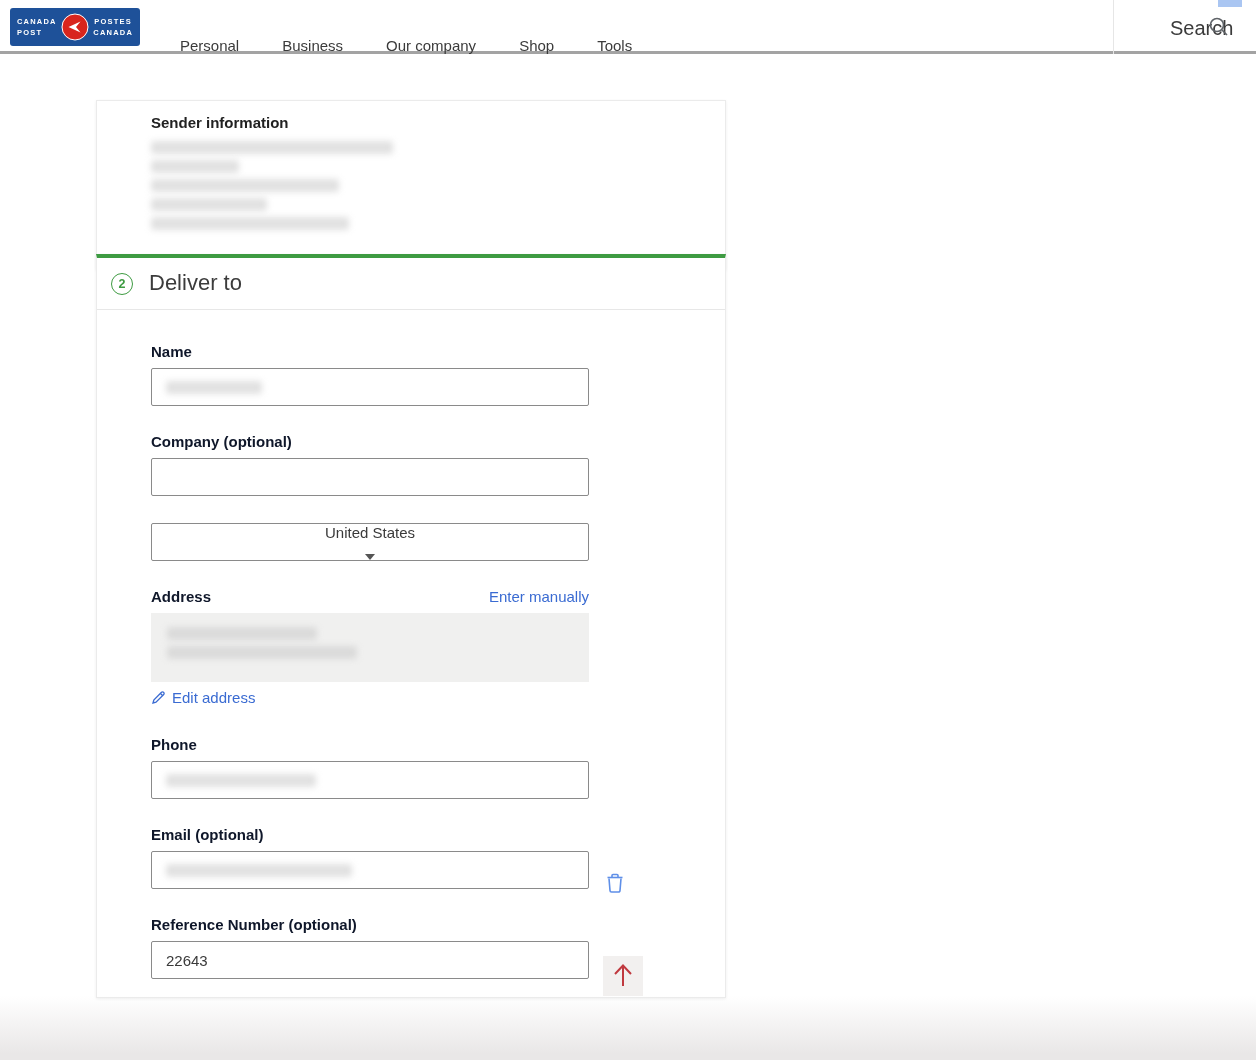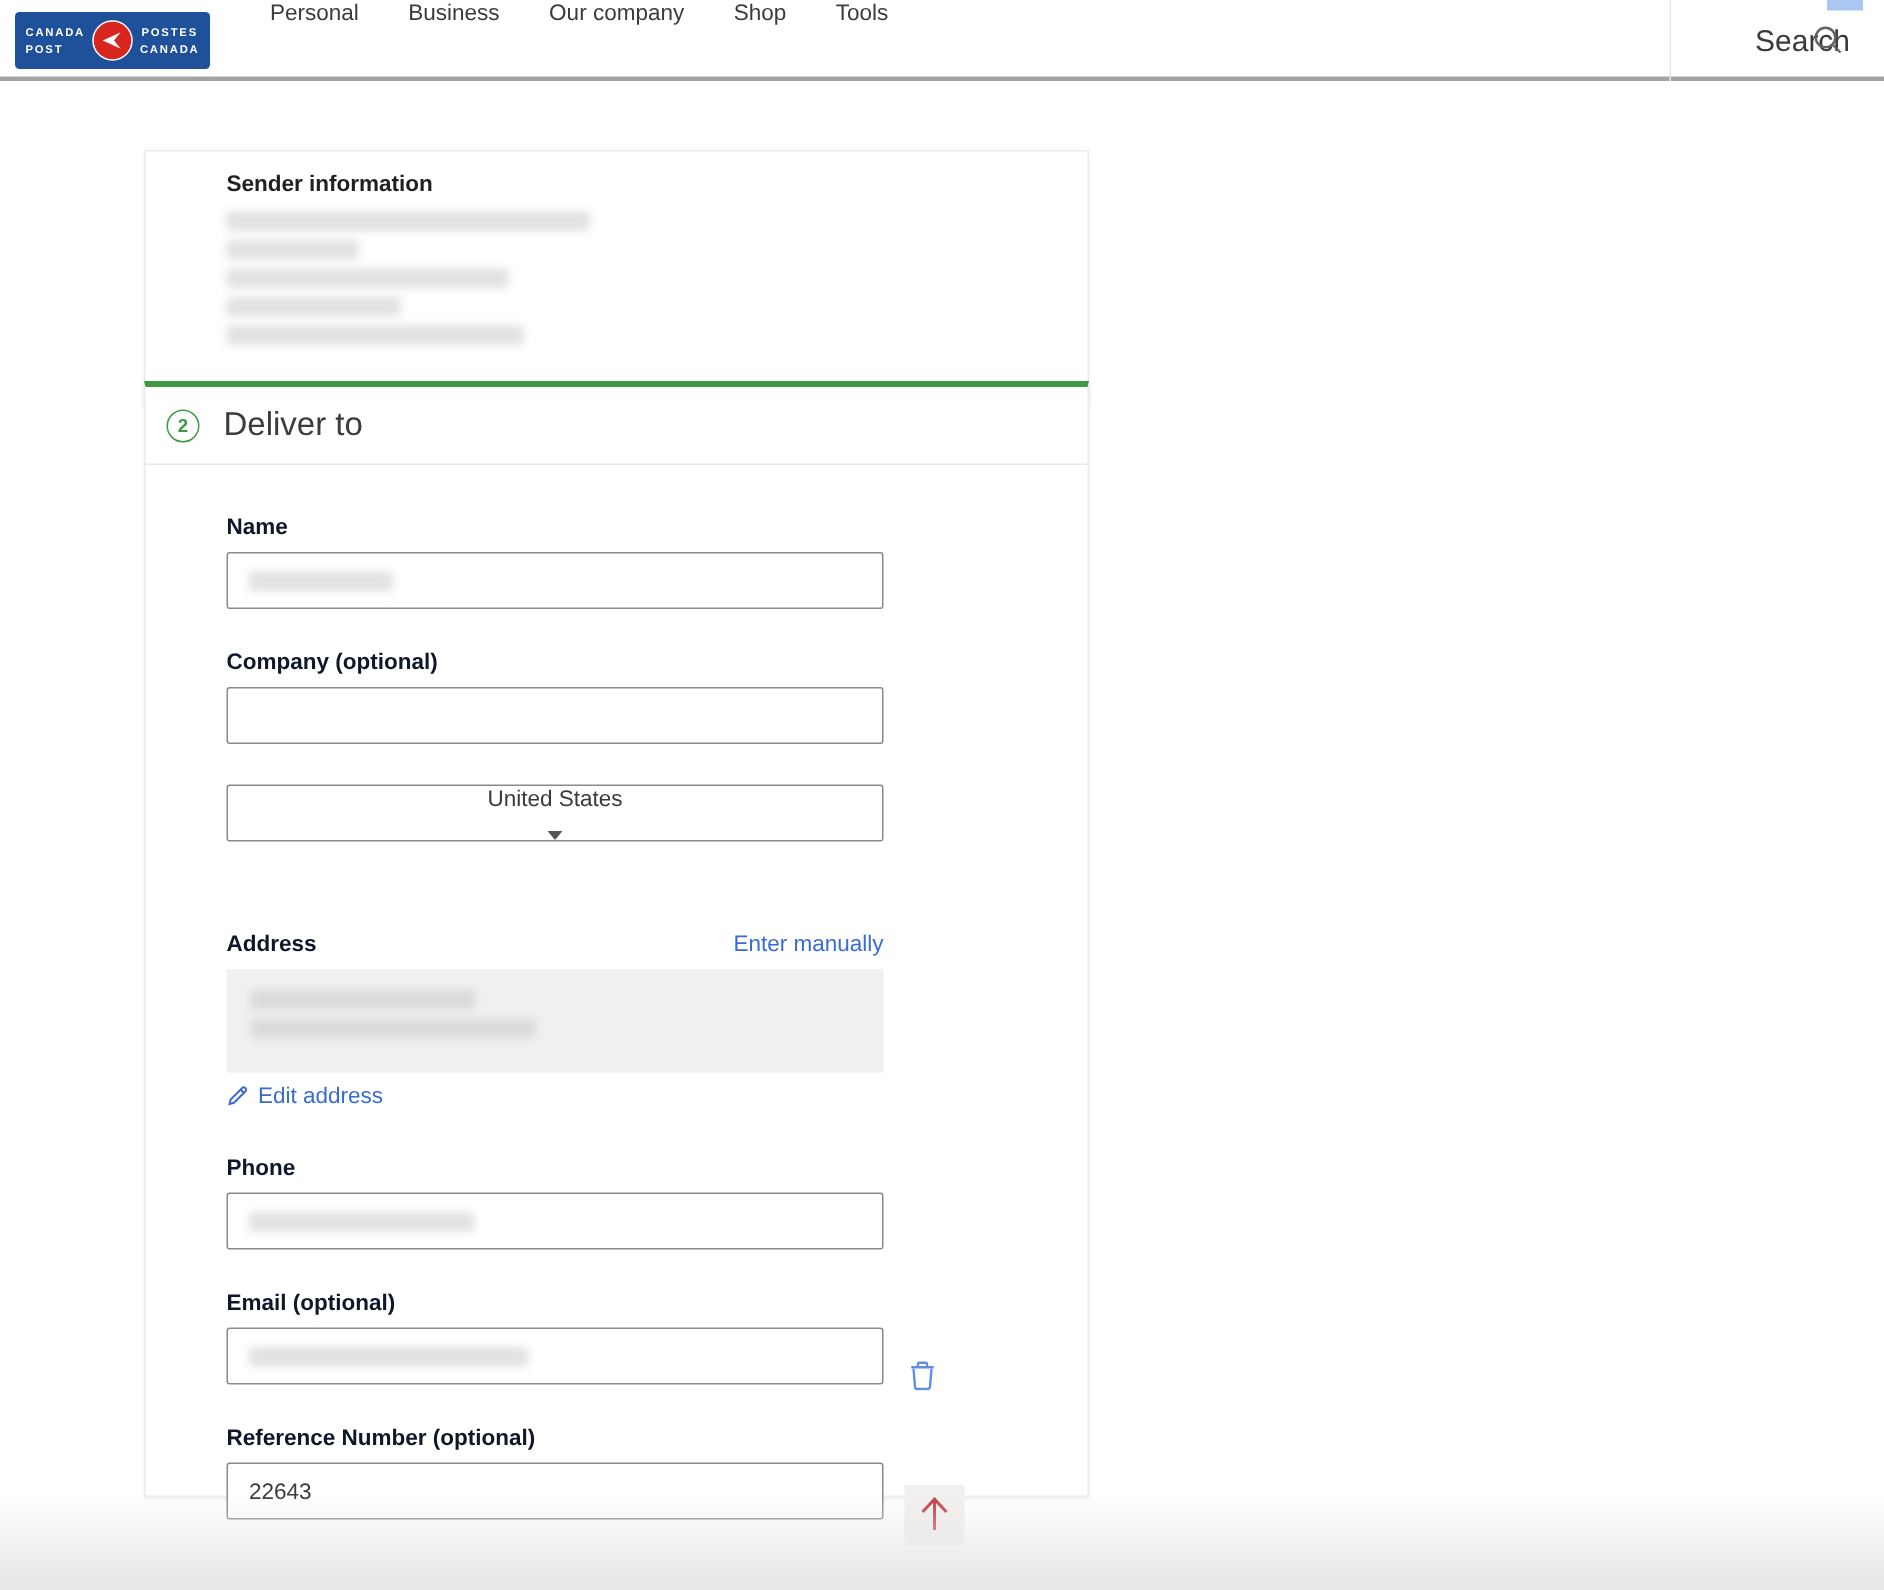--- a/index.html
+++ b/index.html
@@ -6,21 +6,21 @@
   html,body { background:#fff; }
   body { font-family:"Liberation Sans", sans-serif; color:#333; }
   .page { position:relative; width:1256px; height:1060px; background:#fff; overflow:hidden; }
 
   
   .topbar { position:absolute; left:0; top:0; width:1256px; height:54px; background:#fff; border-bottom:3px solid #a3a3a3; z-index:5; }
   .logo { position:absolute; left:10px; top:8px; width:130px; height:38px; background:var(--logo-blue); border-radius:3px; display:flex; align-items:center; justify-content:space-between; padding:0 7px; }
   .logo .txt { color:#fff; font-size:7.5px; font-weight:bold; letter-spacing:1.2px; line-height:1.5; text-align:left; }
   .logo .txt.right { text-align:center; }
   .logo .disc { position:absolute; left:50%; top:50%; transform:translate(-50%,-50%); width:27px; height:27px; border-radius:50%; background:var(--logo-red); border:1.5px solid #fff; display:flex; align-items:center; justify-content:center; }
-  .nav { position:absolute; left:180px; top:0; height:54px; display:flex; align-items:flex-start; gap:33px; }
+  .nav { position:absolute; left:180px; top:0; height:54px; display:flex; align-items:flex-end; gap:43px; }
   .nav a { color:#3b3b3b; font-size:15px; text-decoration:none; cursor:pointer; }
   .search-divider { position:absolute; left:1113px; top:0; width:1px; height:54px; background:#e6e6e6; }
   .search-label { position:absolute; left:1170px; top:17px; font-size:20px; color:#3b3b3b; cursor:pointer; }
   .search-icon { position:absolute; left:1208px; top:16px; width:21px; height:21px; cursor:pointer; }
   .blue-strip { position:absolute; left:1218px; top:0; width:24px; height:7px; background:#aac6f2; }
 
   
   .card { position:absolute; left:96px; width:630px; background:#fff; border:1px solid #ebebeb; box-shadow:0 1px 3px rgba(0,0,0,0.07); }
   .card.sender { top:56px; height:170px; padding:13px 0 0 54px;margin-top:44px; }
   .card-title { font-size:15px; font-weight:bold; color:#212121; margin-bottom:10px; }
@@ -36,21 +36,21 @@
   .field { position:relative; width:438px; margin-bottom:27px; }
   .field label { display:block; font-size:15px; font-weight:bold; color:#0f172a; margin-bottom:8px; }
   .tbox { width:438px; height:38px; border:1px solid #8a8a8a; border-radius:2px; background:#fff; font-size:15px; color:#3a3a3a; padding:0 14px; font-family:"Liberation Sans", sans-serif; }
   .tbox-fake { display:flex; align-items:center; }
   .tbox-fake .redact-line { margin:0; }
   .selectbox { display:flex; align-items:center; justify-content:space-between; cursor:pointer;flex-direction:column; }
   .caret { width:0; height:0; border-left:5px solid transparent; border-right:5px solid transparent; border-top:6px solid #555; }
 
   .addr-row { display:flex; justify-content:space-between; align-items:baseline; margin-bottom:8px; }
   .addr-row label { margin-bottom:0; }
-  .link { color:var(--link-blue); font-size:15px; text-decoration:none; cursor:pointer;margin-top:33px; }
+  .link { color:var(--link-blue); font-size:15px; text-decoration:none; cursor:pointer; }
   .addr-box { width:438px; height:69px; background:#f0f0ef; padding:14px 16px 0 16px; }
   .addr-box .redact-line { margin:0 0 6px 0; }
   .edit-link { display:inline-flex; align-items:center; gap:6px; margin-top:7px; }
   .edit-link svg { display:block; }
 
   .icon-side { position:absolute; left:454px; background:none; border:none; cursor:pointer; padding:0; }
   .trash-btn { top:47px; width:20px; height:20px; }
   .uparrow-btn { top:40px; left:452px; width:40px; height:40px; background:#f2f0ef; display:flex; align-items:center; justify-content:center; }
 
   

